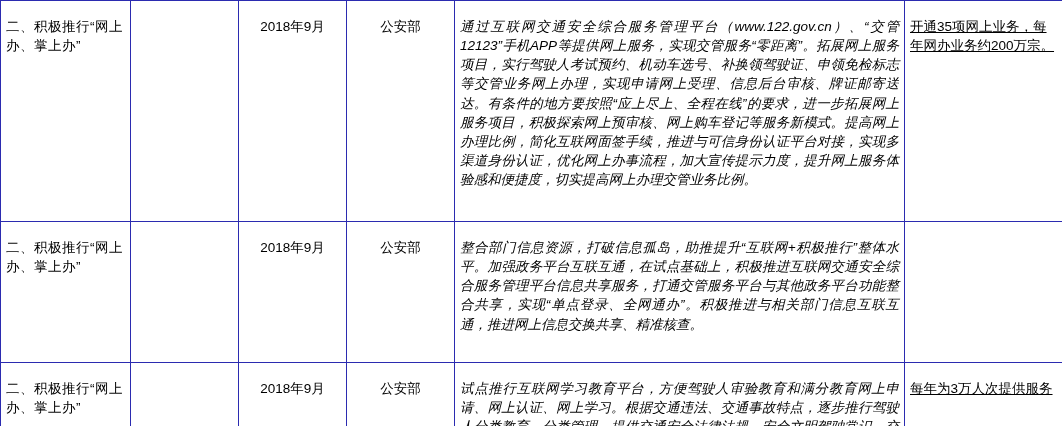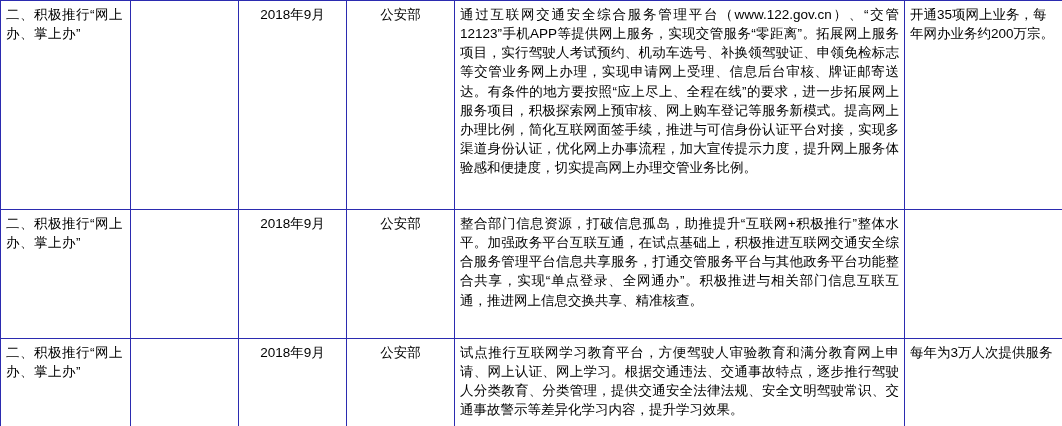--- a/index.html
+++ b/index.html
@@ -20,21 +20,21 @@
   }
   table.doc-table {
     border-collapse: collapse;
     width: 1062px;
     table-layout: fixed;
     margin: 0;
   }
   table.doc-table td {
     border: 1px solid #2b2bb0;
     vertical-align: top;
-    padding: 4px 5px 4px 5px;
+    padding: 16px 5px 4px 5px;
     font-size: 13.5px;
     line-height: 1.42;
     background: #ffffff;
   }
   
   col.c-theme   { width: 130px; }
   col.c-task    { width: 108px; }
   col.c-time    { width: 108px; }
   col.c-dept    { width: 108px; }
   col.c-content { width: 450px; }
@@ -49,23 +49,25 @@
     color: #ffffff;
     font-weight: bold;
     letter-spacing: 0.5px;
   }
   .cell-time, .cell-dept {
     text-align: center;
   }
   .cell-content {
     text-align: justify;
     text-justify: inter-ideograph;
+    font-style: italic;
   }
   .cell-goal {
     text-align: left;
+    text-decoration: underline;
   }
   
   .vmid { vertical-align: middle; }
   .vtop { vertical-align: top; }
 
   
   tr.row-1 td { height: 200px; }
   tr.row-2 td { height: 120px; }
   tr.row-3 td { height: 100px; }
 </style>

